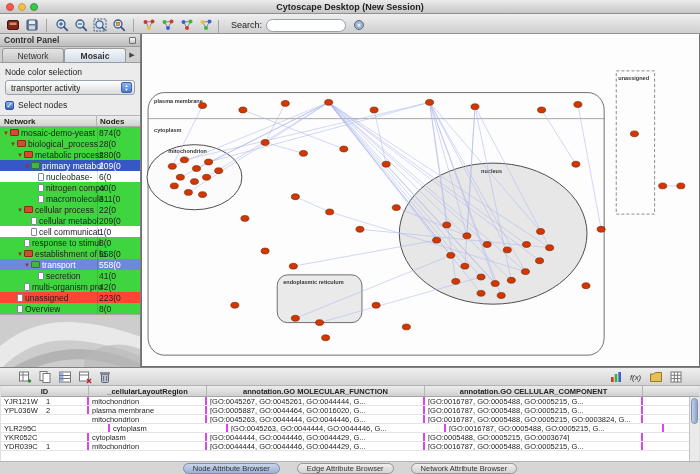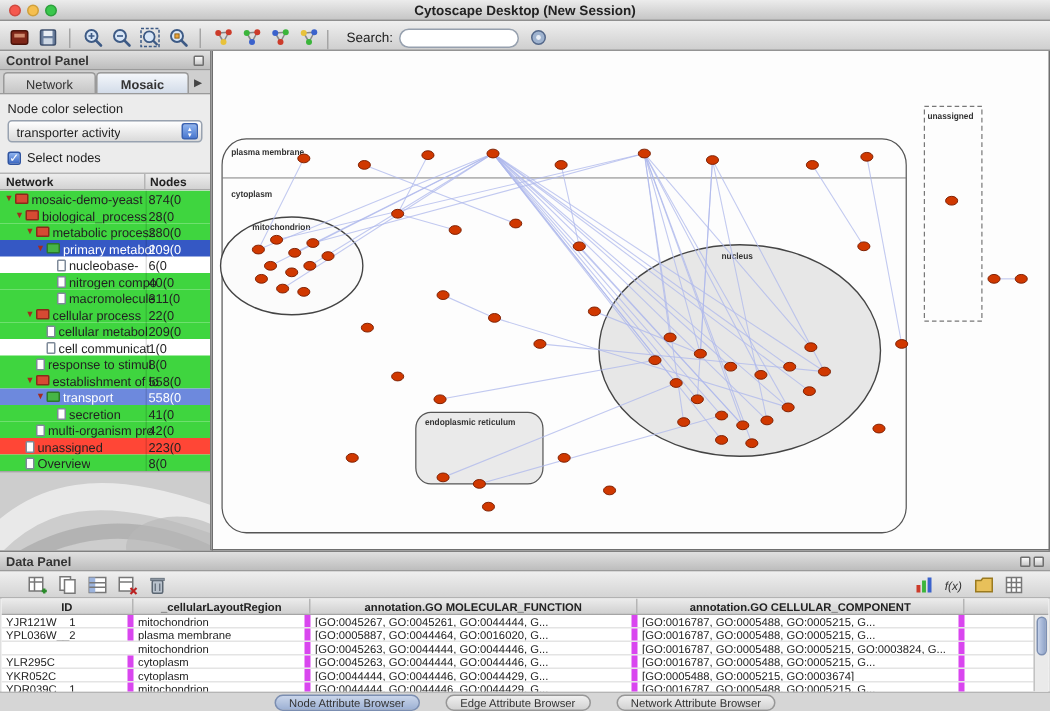--- a/index.html
+++ b/index.html
@@ -75,21 +75,21 @@
 .canvas svg{width:100%;height:100%;display:block}
 
 
 .data-panel{height:107px;flex:none;border-top:1px solid #808080;display:flex;flex-direction:column;background:#e0e0e0;min-height:0}
 .dp-toolbar{height:18px;flex:none;display:flex;align-items:center;padding:0 16px;gap:3px;background:linear-gradient(#efefef,#d4d4d4);border-bottom:1px solid #b2b2b2}
 .dp-spacer{flex:1}
 .dp-table{flex:1;background:#fff;position:relative;overflow:hidden;margin:0 1px;min-height:0}
 .dp-thead{height:11px;display:flex;background:linear-gradient(#ececec,#d0d0d0);border-bottom:1px solid #a5a5a5;font-size:7.5px;font-weight:bold}
 .dp-th{flex:none;border-right:1px solid #b5b5b5;display:flex;align-items:center;justify-content:center;overflow:hidden;white-space:nowrap}
 .dp-row{height:9px;display:flex;font-size:7.5px;border-bottom:1px solid #e4e4e4}
-.dp-td{flex:none;border-right:4px solid #d946ef;padding-left:3px;overflow:hidden;white-space:nowrap;display:flex;align-items:center}
+.dp-td{flex:none;border-right:2px solid #d946ef;padding-left:3px;overflow:hidden;white-space:nowrap;display:flex;align-items:center}
 .dp-scrollbar{position:absolute;right:0;top:11px;bottom:0;width:10px;background:#eaeaea;border-left:1px solid #c2c2c2}
 .dp-scrollbar .thumb{margin:1px;height:26px;background:linear-gradient(90deg,#c2cfe8,#8fa3c8);border:1px solid #7c8fb2;border-radius:4px}
 .dp-tabs{height:13px;flex:none;display:flex;align-items:center;justify-content:center;gap:17px;background:#d6d6d6;border-top:1px solid #b5b5b5}
 .dp-tab{font-size:7.5px;height:11px;padding:0 9px;display:flex;align-items:center;border:1px solid #979797;border-radius:6px;background:linear-gradient(#efefef,#d2d2d2);color:#333;white-space:nowrap}
 .dp-tab.active{background:linear-gradient(#c9d5ea,#9db1d4);border-color:#7b8eb1}
 
 
 .statusbar{height:14px;flex:none;background:linear-gradient(#e4e4e4,#c6c6c6);border-top:1px solid #979797;display:flex;align-items:center;gap:24px;padding:0 8px;font-size:8px;color:#333}
 </style>
 </head>
@@ -489,27 +489,20 @@
             <ellipse cx="488" cy="92" rx="4" ry="2.7" fill="#d03800" stroke="#7a1e00" stroke-width="0.6"></ellipse>
             <ellipse cx="516" cy="140" rx="4" ry="2.7" fill="#d03800" stroke="#7a1e00" stroke-width="0.6"></ellipse>
             <ellipse cx="534" cy="140" rx="4" ry="2.7" fill="#d03800" stroke="#7a1e00" stroke-width="0.6"></ellipse>
           </svg>
       </div>
     </div>
 
   </div>
 
   <div class="data-panel">
-    <div class="panel-header">
-      <span>Data Panel</span>
-      <span class="panel-btns">
-        <span class="panel-btn"></span>
-        <span class="panel-btn"></span>
-      </span>
-    </div>
     <div class="dp-toolbar" id="dp-toolbar">
         <span class="tb-icon">
           <svg viewBox="0 0 14 14">
             <rect x="1.5" y="2" width="9" height="9" fill="#fff" stroke="#777"></rect>
             <line x1="1.5" y1="5" x2="10.5" y2="5" stroke="#777"></line>
             <line x1="5" y1="2" x2="5" y2="11" stroke="#777"></line>
             <line x1="9.8" y1="11" x2="13.2" y2="11" stroke="#2a8a2a" stroke-width="1.6"></line>
             <line x1="11.5" y1="9.3" x2="11.5" y2="12.7" stroke="#2a8a2a" stroke-width="1.6"></line>
           </svg>
         </span>
@@ -591,21 +584,21 @@
             <div class="dp-td" style="width: 218px;">[GO:0005887, GO:0044464, GO:0016020, G...</div>
             <div class="dp-td" style="width: 218px;">[GO:0016787, GO:0005488, GO:0005215, G...</div>
           </div>
           <div class="dp-row">
             <div class="dp-td" style="width: 88px; margin-top: 42px;">YPL036W__1</div>
             <div class="dp-td" style="width: 118px;">mitochondrion</div>
             <div class="dp-td" style="width: 218px;">[GO:0045263, GO:0044444, GO:0044446, G...</div>
             <div class="dp-td" style="width: 218px;">[GO:0016787, GO:0005488, GO:0005215, GO:0003824, G...</div>
           </div>
           <div class="dp-row">
-            <div class="dp-td" style="width: 88px;">YLR295C</div>
+            <div class="dp-td" style="width: 109px;">YLR295C</div>
             <div class="dp-td" style="width: 118px;">cytoplasm</div>
             <div class="dp-td" style="width: 218px;">[GO:0045263, GO:0044444, GO:0044446, G...</div>
             <div class="dp-td" style="width: 218px;">[GO:0016787, GO:0005488, GO:0005215, G...</div>
           </div>
           <div class="dp-row">
             <div class="dp-td" style="width: 88px;">YKR052C</div>
             <div class="dp-td" style="width: 118px;">cytoplasm</div>
             <div class="dp-td" style="width: 218px;">[GO:0044444, GO:0044446, GO:0044429, G...</div>
             <div class="dp-td" style="width: 218px;">[GO:0005488, GO:0005215, GO:0003674]</div>
           </div>

